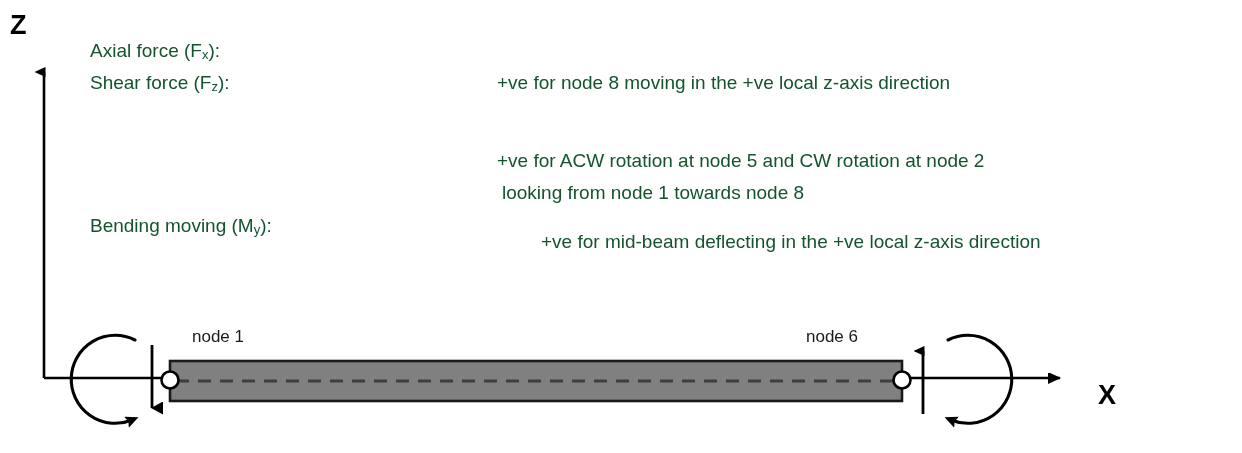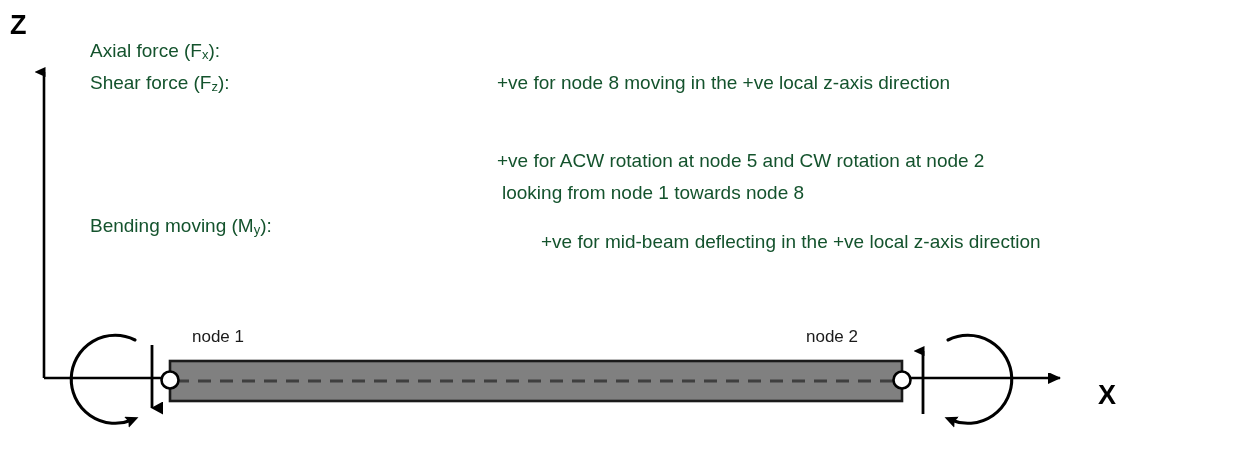--- a/index.html
+++ b/index.html
@@ -68,21 +68,21 @@
   <div class="txt desc-col" style="top:148px;">+ve for ACW rotation at node 5 and CW rotation at node 2</div>
   <div class="txt" style="left:502px; top:180px;">looking from node 1 towards node 8</div>
 
   <div class="txt label-col" style="top:213px;"><span>Bending moving (M</span><span class="sub">y</span><span>):</span></div>
   <div class="txt desc-col" style="top:229px;margin-left:44px;">+ve for mid-beam deflecting in the +ve local z-axis direction</div>
 
   <div class="axis-label" style="left:10px; top:10px;">Z</div>
   <div class="axis-label" style="left:1098px; top:380px;">X</div>
 
   <div class="node-label" style="left:192px; top:327px;">node 1</div>
-  <div class="node-label" style="left:806px; top:327px;">node 2</div>
+  <div class="node-label" style="left:806px; top:327px;">node 6</div>
 
   <svg class="overlay" viewBox="0 0 1242 453">
     <defs>
       <marker id="arrowUp" markerWidth="12" markerHeight="12" refX="5" refY="9.5" orient="auto" markerUnits="userSpaceOnUse">
         <path d="M5,0 L10,11 L0,11 Z" fill="#000000"></path>
       </marker>
       <marker id="arrowRight" markerWidth="14" markerHeight="12" refX="12" refY="5.5" orient="auto" markerUnits="userSpaceOnUse">
         <path d="M13,5.5 L0,11.5 L0,-0.5 Z" fill="#000000"></path>
       </marker>
       <marker id="arrowDown" markerWidth="14" markerHeight="14" refX="6.5" refY="12" orient="auto" markerUnits="userSpaceOnUse">

